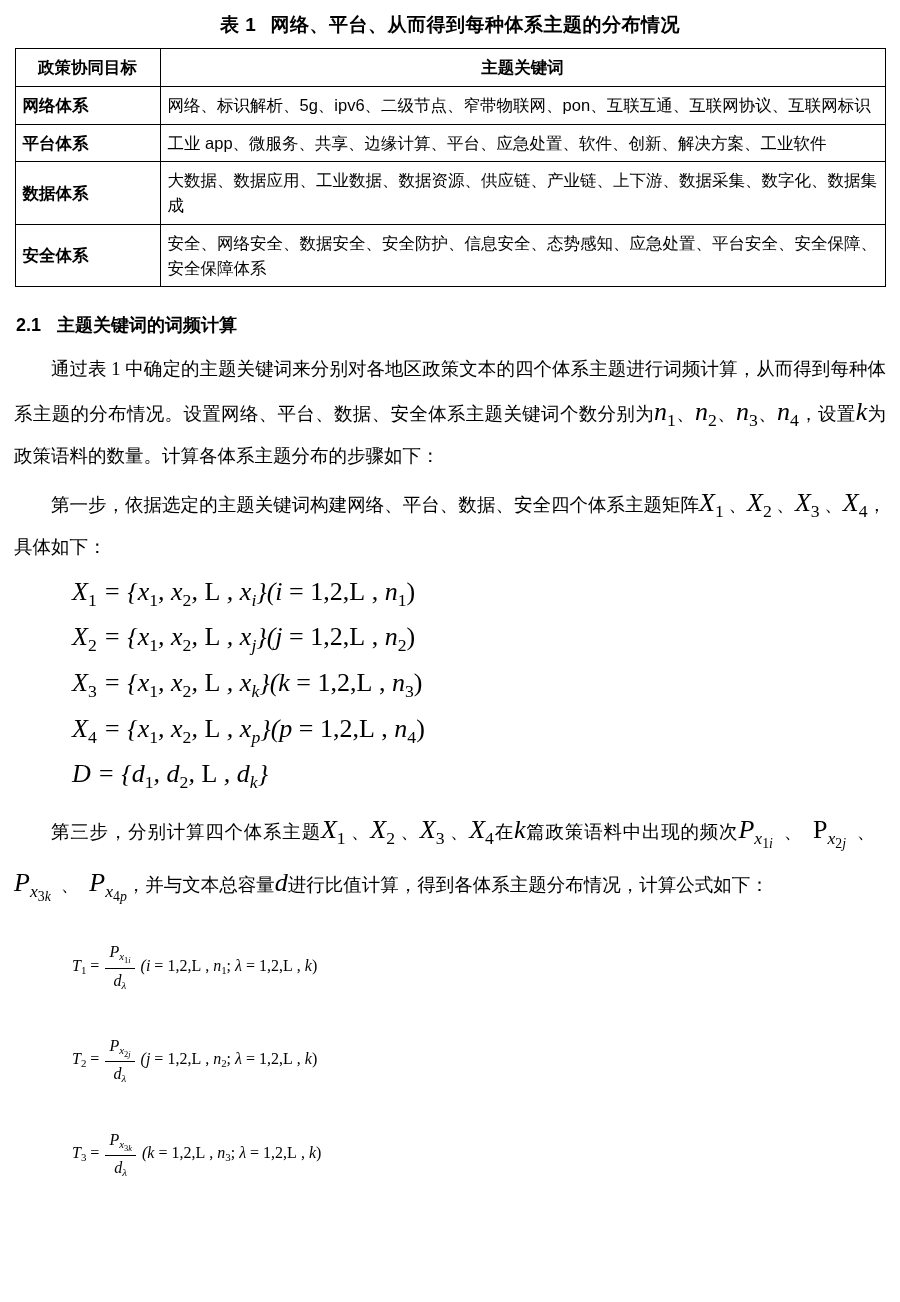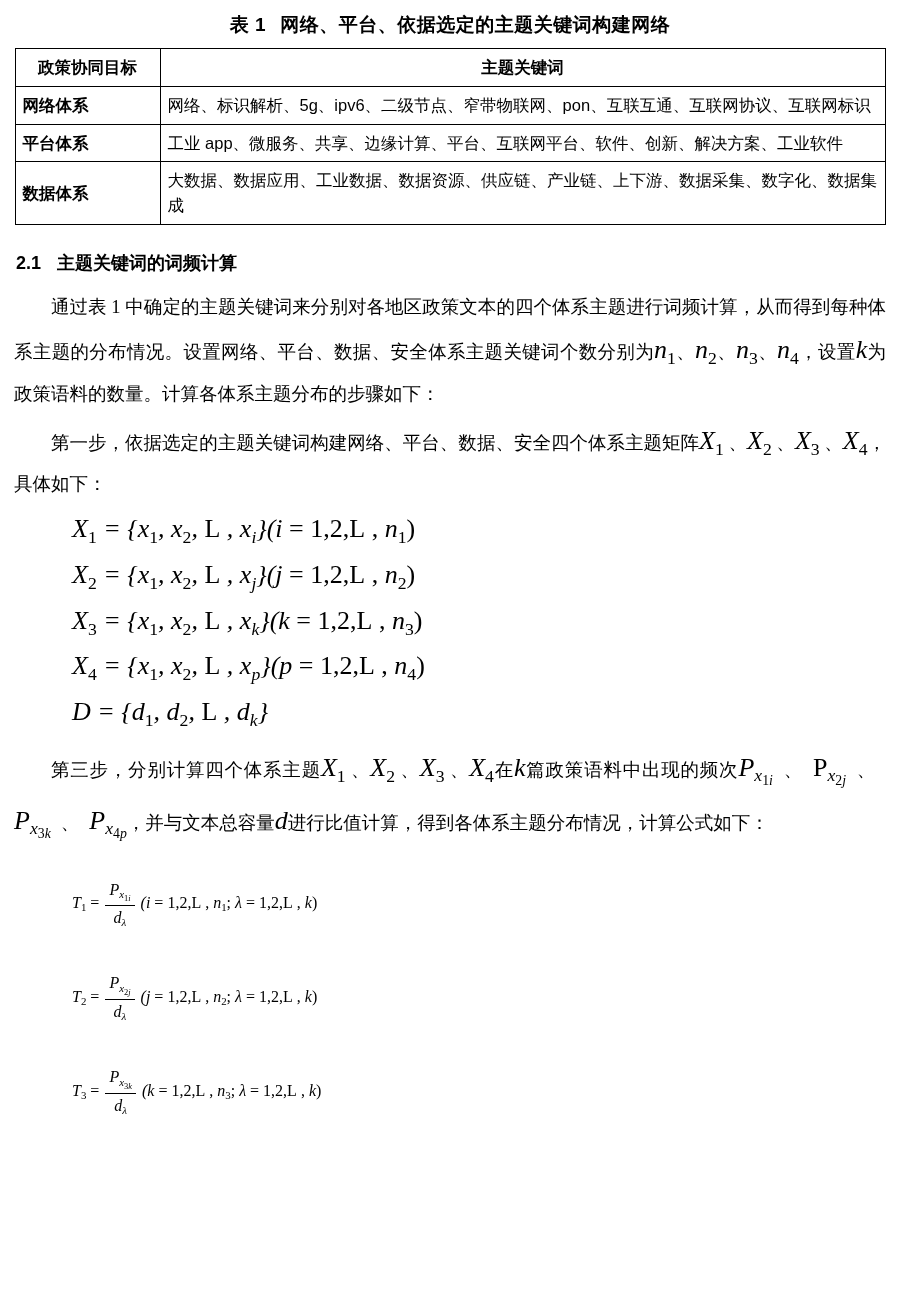--- a/index.html
+++ b/index.html
@@ -130,42 +130,46 @@
   }
   .eqrow .math { font-size: 16px; }
   .inline-sp { display: inline-block; width: 10px; }
 </style>
 </head>
 <body>
 
 <div class="page">
 
   <div class="table-caption">
-    <span class="cap-num">表 1</span><span>网络、平台、依据选定的主题关键词构建网络</span>
+    <span class="cap-num">表 1</span><span>网络、平台、从而得到每种体系主题的分布情况</span>
   </div>
 
   <table class="kw-table">
     <thead>
       <tr>
         <th class="col-goal">政策协同目标</th>
         <th class="col-kw">主题关键词</th>
       </tr>
     </thead>
     <tbody>
       <tr>
         <td class="col-goal">网络体系</td>
         <td class="col-kw">网络、标识解析、5g、ipv6、二级节点、窄带物联网、pon、互联互通、互联网协议、互联网标识</td>
       </tr>
       <tr>
         <td class="col-goal">平台体系</td>
-        <td class="col-kw">工业 app、微服务、共享、边缘计算、平台、互联网平台、软件、创新、解决方案、工业软件</td>
+        <td class="col-kw">工业 app、微服务、共享、边缘计算、平台、应急处置、软件、创新、解决方案、工业软件</td>
       </tr>
       <tr>
         <td class="col-goal">数据体系</td>
         <td class="col-kw">大数据、数据应用、工业数据、数据资源、供应链、产业链、上下游、数据采集、数字化、数据集成</td>
+      </tr>
+      <tr>
+        <td class="col-goal">安全体系</td>
+        <td class="col-kw">安全、网络安全、数据安全、安全防护、信息安全、态势感知、应急处置、平台安全、安全保障、安全保障体系</td>
       </tr>
     </tbody>
   </table>
 
   <div class="sec-head">
     <span class="sec-num">2.1</span><span>主题关键词的词频计算</span>
   </div>
 
   <p class="body"><span>通过表 1 中确定的主题关键词来分别对各地区政策文本的四个体系主题进行词频计算，从而得到每种体系主题的分布情况。设置网络、平台、数据、安全体系主题关键词个数分别为</span><span class="math">n<sub class="up">1</sub></span>、<span class="math">n<sub class="up">2</sub></span>、<span class="math">n<sub class="up">3</sub></span>、<span class="math">n<sub class="up">4</sub></span><span>，设置</span><span class="math">k</span><span>为政策语料的数量。计算各体系主题分布的步骤如下：</span></p>
 

